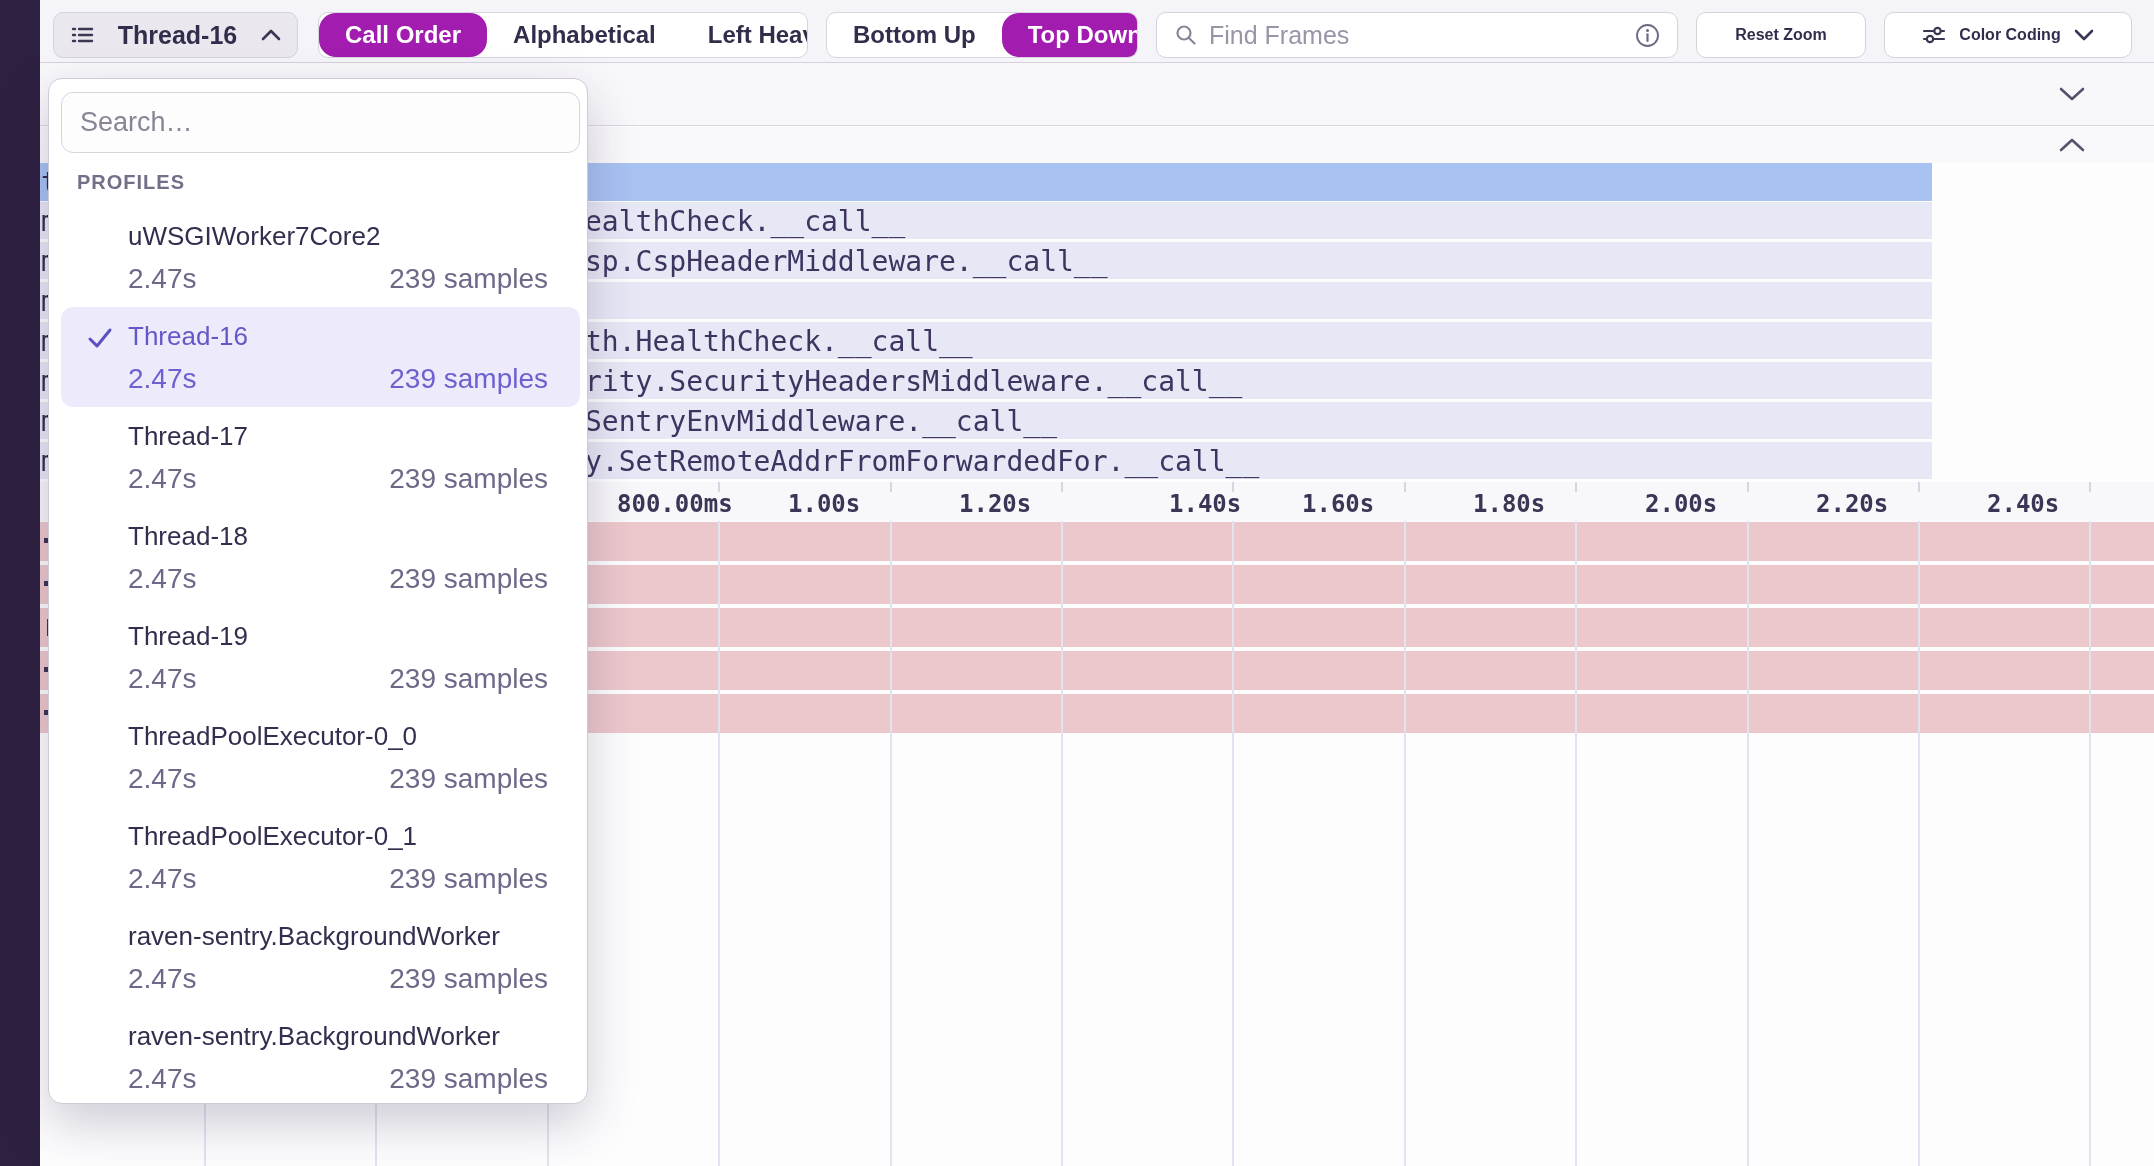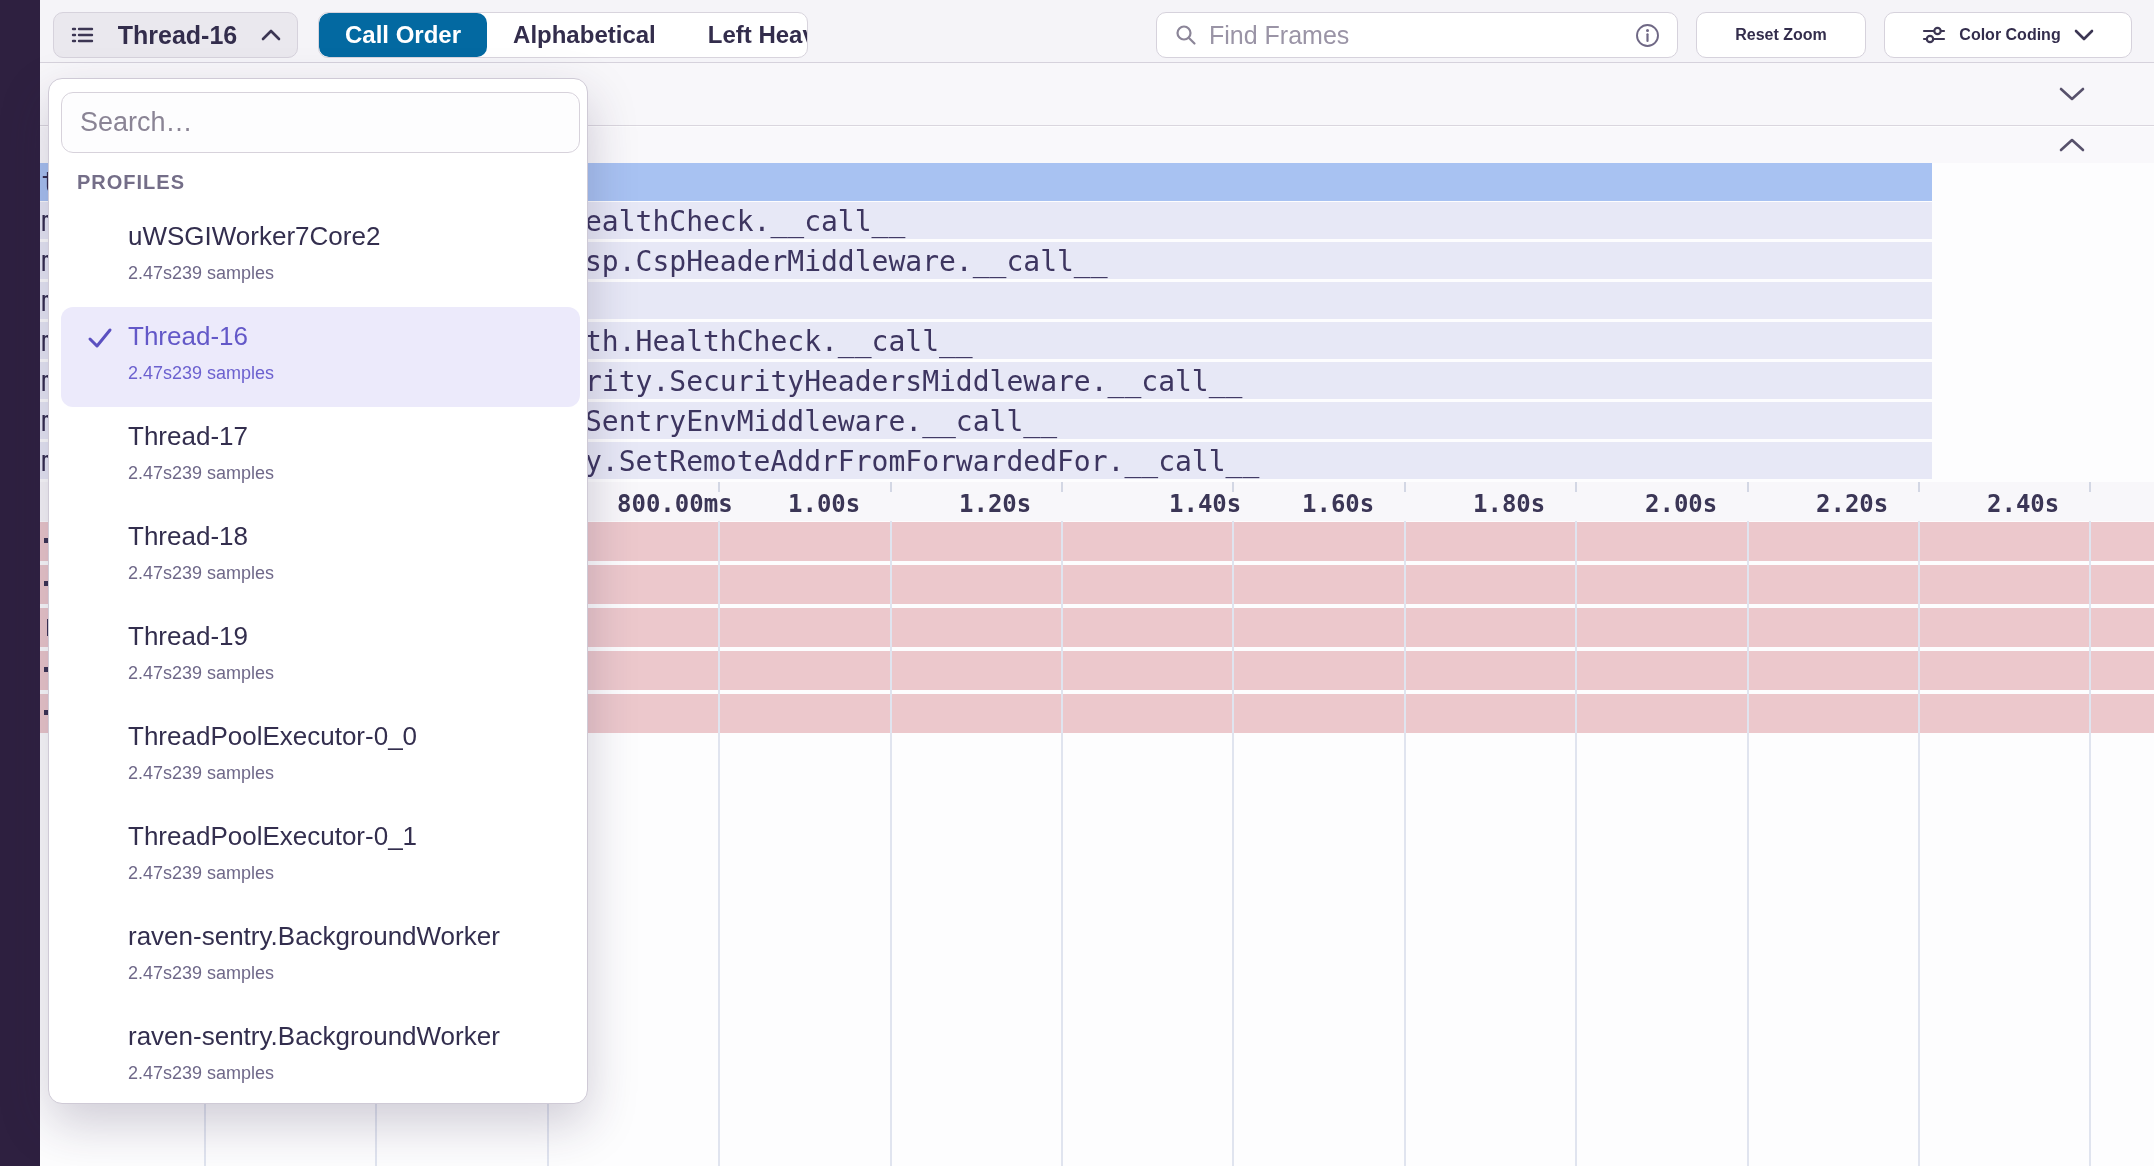--- a/index.html
+++ b/index.html
@@ -17,21 +17,21 @@
   .band-chevron { position:absolute; right:68px; top:50%; transform:translateY(-50%); }
 
   
   #toolbar { left:0; top:0; width:2154px; height:62px; z-index:30; }
   .tb-btn { position:absolute; top:12px; height:46px; display:flex; align-items:center; border-radius:10px; border:1px solid #d6d2dc; background:#ffffff; color:#332d4c; font-weight:bold; font-size:16px; }
   #thread-btn { left:53px; width:245px; background:#eae8ee; justify-content:space-between; padding:0 15px; font-size:25px; }
   .seg { position:absolute; top:12px; height:46px; display:flex; align-items:stretch; border-radius:10px; border:1px solid #d8d4dd; background:#ffffff; overflow:hidden; }
   #seg-sort { left:318px; width:490px; }
   #seg-dir  { left:826px; width:312px; }
   .seg-item { display:flex; align-items:center; padding:0 26px; font-weight:bold; font-size:24px; color:#332d4c; background:transparent; border:none; white-space:nowrap; }
-  .seg-item.active { background:#0369a1; color:#ffffff; border-radius:10px; }
+  .seg-item.active { background:#a21caf; color:#ffffff; border-radius:17px; }
   .seg-divider { width:1px; background:#ddd9e2; margin:9px 0; }
   #find-frames { left:1156px; width:522px; padding:0 16px; gap:10px; font-weight:normal; color:#9a94a6; font-size:25px; justify-content:flex-start; }
   #find-frames .spacer { flex:1; }
   #reset-zoom { left:1696px; width:170px; justify-content:center; }
   #color-coding { left:1884px; width:248px; justify-content:center; gap:12px; }
 
   
   .frame-row { position:absolute; left:40px; width:1892px; height:37px; z-index:8; }
   .frame-root { background:#a8c2f2; height:38px; }
   .frame-lav { background:#e7e8f6; }
@@ -48,21 +48,21 @@
   .gridline { position:absolute; top:521px; height:645px; width:2px; background:#e0e4ef; z-index:9; }
   .pink-mark { position:absolute; background:#3a3354; z-index:10; }
 
   
   #dropdown { left:48px; top:78px; width:540px; height:1026px; background:#ffffff; border:1px solid #cfcad6; border-radius:14px; box-shadow:0 20px 50px rgba(45,32,75,0.22); z-index:40; overflow:hidden; }
   #dd-search { position:absolute; left:12px; top:13px; width:519px; height:61px; border:1px solid #d7d2db; border-radius:12px; background:#fdfdfe; display:flex; align-items:center; padding:0 18px; font-size:27px; color:#8a8495; }
   #dd-section { position:absolute; left:28px; top:92px; font-size:20px; font-weight:bold; letter-spacing:1px; color:#746e88; }
   .dd-item { position:absolute; left:12px; width:519px; height:100px; border-radius:12px; }
   .dd-item.selected { background:#eceafb; }
   .dd-title { position:absolute; left:67px; top:14px; font-size:26px; color:#332e4e; white-space:nowrap; }
-  .dd-sub { position:absolute; left:67px; top:56px; width:420px; display:flex; font-size:18px; color:#6f6889; }
+  .dd-sub { position:absolute; left:67px; top:56px; width:420px; display:flex; justify-content:space-between; font-size:28px; color:#6f6889; }
   .dd-item.selected .dd-title { color:#6358c8; }
   .dd-item.selected .dd-sub { color:#6c61cf; }
   .dd-check { position:absolute; left:24px; top:16px; }
 
   svg { display:block; }
 </style>
 </head>
 <body>
 
 <div class="abs" id="left-rail"></div>
@@ -180,20 +180,24 @@
         </svg>
     </span>
   </div>
 
   <div class="seg" id="seg-sort">
       <button class="seg-item active">Call Order</button>
       <button class="seg-item">Alphabetical</button>
       <div class="seg-divider"></div>
       <button class="seg-item">Left Heavy</button>
     </div>
+  <div class="seg" id="seg-dir">
+      <button class="seg-item">Bottom Up</button>
+      <button class="seg-item active">Top Down</button>
+    </div>
 
   <div class="tb-btn" id="find-frames">
     <span>
       <svg width="26" height="26" viewBox="0 0 26 26">
           <circle cx="11" cy="11" r="6.5" fill="none" stroke="#8b8598" stroke-width="2.2"></circle>
           <line x1="16" y1="16" x2="21.5" y2="21.5" stroke="#8b8598" stroke-width="2.2" stroke-linecap="round"></line>
         </svg>
     </span>
     <span>Find Frames</span>
     <span class="spacer"></span>

